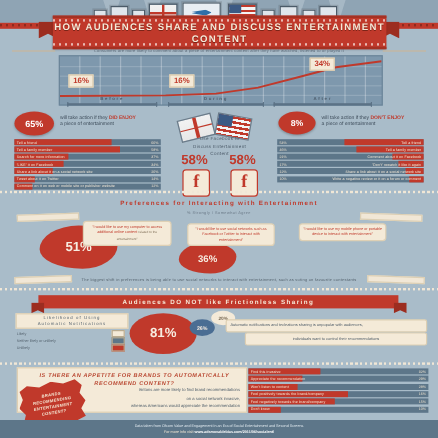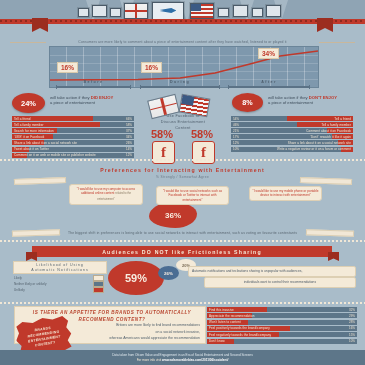--- a/index.html
+++ b/index.html
@@ -138,20 +138,23 @@
     <div class="scr lg us" style="left:190px;"></div>
     <div class="scr sm" style="left:218px;"></div>
     <div class="scr md" style="left:233px;"></div>
     <div class="scr sm" style="left:252px;"></div>
     <div class="scr md" style="left:266px;"></div>
   </div>
   <div class="filmstrip"></div>
 
   <div class="banner-ribL"></div>
   <div class="banner-ribR"></div>
+  <div class="banner">
+    <div class="title">HOW AUDIENCES SHARE AND DISCUSS ENTERTAINMENT CONTENT</div>
+  </div>
   <div class="subrule" style="left:10px;"></div>
   <div class="subrule" style="left:319px;"></div>
   <div class="subtitle">Consumers are more likely to comment about a piece of entertainment content after they have watched, listened to or played it</div>
 
   <div class="chartbox">
     <div class="grid-v" style="left:16px;"></div>
       <div class="grid-v" style="left:33px;"></div>
     <div class="grid-v" style="left:50px;"></div>
       <div class="grid-v" style="left:67px;"></div>
     <div class="grid-v" style="left:84px;"></div>
@@ -186,21 +189,21 @@
       <div class="segcap" style="right:0;"></div>
   </div>
   <div class="seg" style="left:228px;top:86px;width:82px;">
     <div class="segcap" style="left:0;"></div>
       <div class="segcap" style="right:0;"></div>
   </div>
   <div class="segname" style="left:56px;top:80px;width:75px;">Before</div>
   <div class="segname" style="left:140px;top:80px;width:80px;">During</div>
   <div class="segname" style="left:228px;top:80px;width:82px;">After</div>
 
-  <div class="oval" style="left:12px;top:93px;width:33px;height:20px;font-size:7.5px;">24%</div>
+  <div class="oval" style="left:12px;top:93px;width:33px;height:20px;font-size:7.5px;">65%</div>
   <div class="stat-head" style="left:50px;top:95px;width:85px;">
     <span>will take action if they </span><span class="em">DID ENJOY</span><br>
     <span>a piece of entertainment</span>
   </div>
 
   <div id="left-bars">
       <div class="barrow" style="left: 12px; top: 116px; width: 122px;">
         <div class="barfill" style="width:66%"></div>
         <div class="bartext">Tell a friend</div>
         <div class="barval">66%</div>
@@ -287,20 +290,21 @@
   <div class="fbpct" style="left:191px;top:128px;">58%</div>
   <div class="fbicon" style="left:152px;top:141px;">f</div>
   <div class="fbicon" style="left:192px;top:141px;">f</div>
 
   <div class="divider" style="top:159px;"></div>
   <div class="sec-title" style="top:167px;">Preferences for Interacting with Entertainment</div>
   <div class="sec-sub" style="top:175px;">% Strongly / Somewhat Agree</div>
   <div class="swoosh" style="left:14px;top:178px;width:50px;transform:rotate(-2deg);"></div>
   <div class="swoosh" style="left:300px;top:178px;width:50px;transform:rotate(2deg);"></div>
 
+  <div class="blob" style="left:33px;top:188px;width:65px;height:36px;font-size:11px;">51%</div>
   <div class="quote" style="left:69px;top:184px;width:74px;">
     <span>"I would like to use my computer to access additional online content</span>
     <span class="sm">related to the entertainment"</span>
   </div>
 
   <div class="blob" style="left:149px;top:202px;width:48px;height:26px;font-size:8px;">36%</div>
   <div class="quote" style="left:156px;top:186px;width:73px;">
     <span>"I would like to use social networks such as Facebook or Twitter to interact with entertainment"</span>
   </div>
 
@@ -331,21 +335,21 @@
       <div class="legend-row" style="left: 14px; top: 281px; width: 90px; justify-content: space-between;">
         <span>Neither likely or unlikely</span>
         <span class="sw" style="background:#5d7689;border:1px solid #b9ab90;"></span>
       </div>
       <div class="legend-row" style="left: 14px; top: 287px; width: 90px; justify-content: space-between;">
         <span>Unlikely</span>
         <span class="sw" style="background:#c0392b;border:1px solid #b9ab90;"></span>
       </div>
     </div>
 
-  <div class="blob" style="left:108px;top:261px;width:56px;height:34px;font-size:11px;border-radius:50%;">59%</div>
+  <div class="blob" style="left:108px;top:261px;width:56px;height:34px;font-size:11px;border-radius:50%;">81%</div>
   <div class="blob" style="left:158px;top:266px;width:21px;height:14px;font-size:4.4px;background:#4a6d93;border-radius:50%;">26%</div>
   <div style="position:absolute;left:176px;top:259px;width:20px;height:12px;background:#f4ead8;border-radius:50%;
        display:flex;align-items:center;justify-content:center;font-size:4px;color:#7a6b55;font-weight:bold;">20%</div>
 
   <div class="callout" style="left:188px;top:266px;width:168px;">Automatic notifications and tecleations sharing is unpopular with audiences,</div>
   <div class="callout" style="left:204px;top:277px;width:152px;text-align:center;">individuals want to control their recommendations</div>
 
   <div class="divider" style="top:302px;"></div>
   <div class="panelbox" style="left:14px;top:306px;width:190px;height:36px;"></div>
   <div class="q4" style="left:26px;top:309px;width:172px;">

